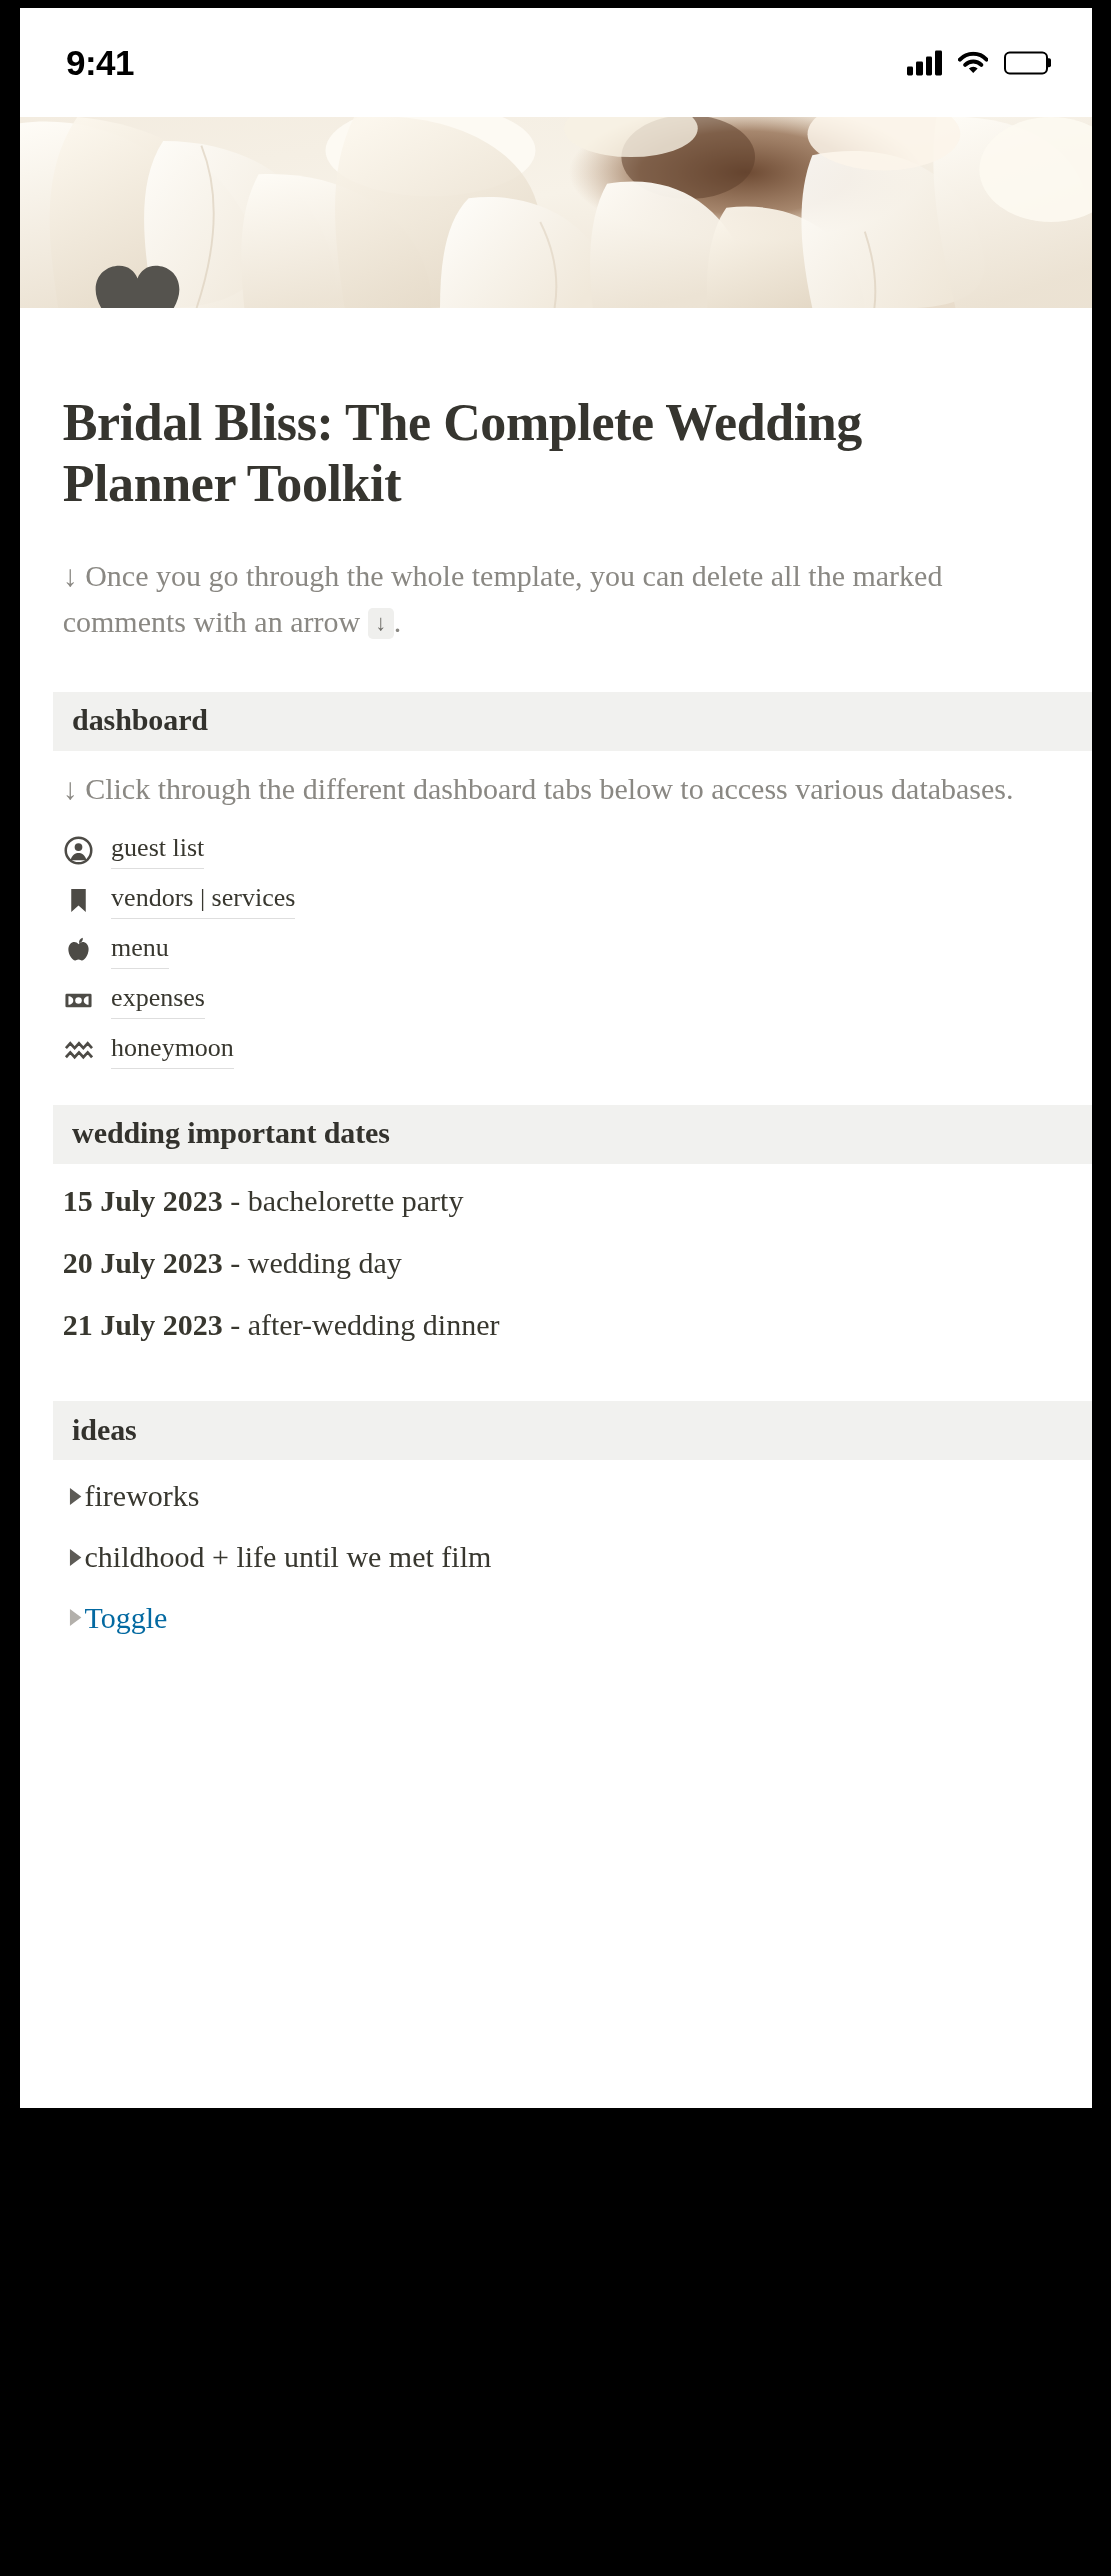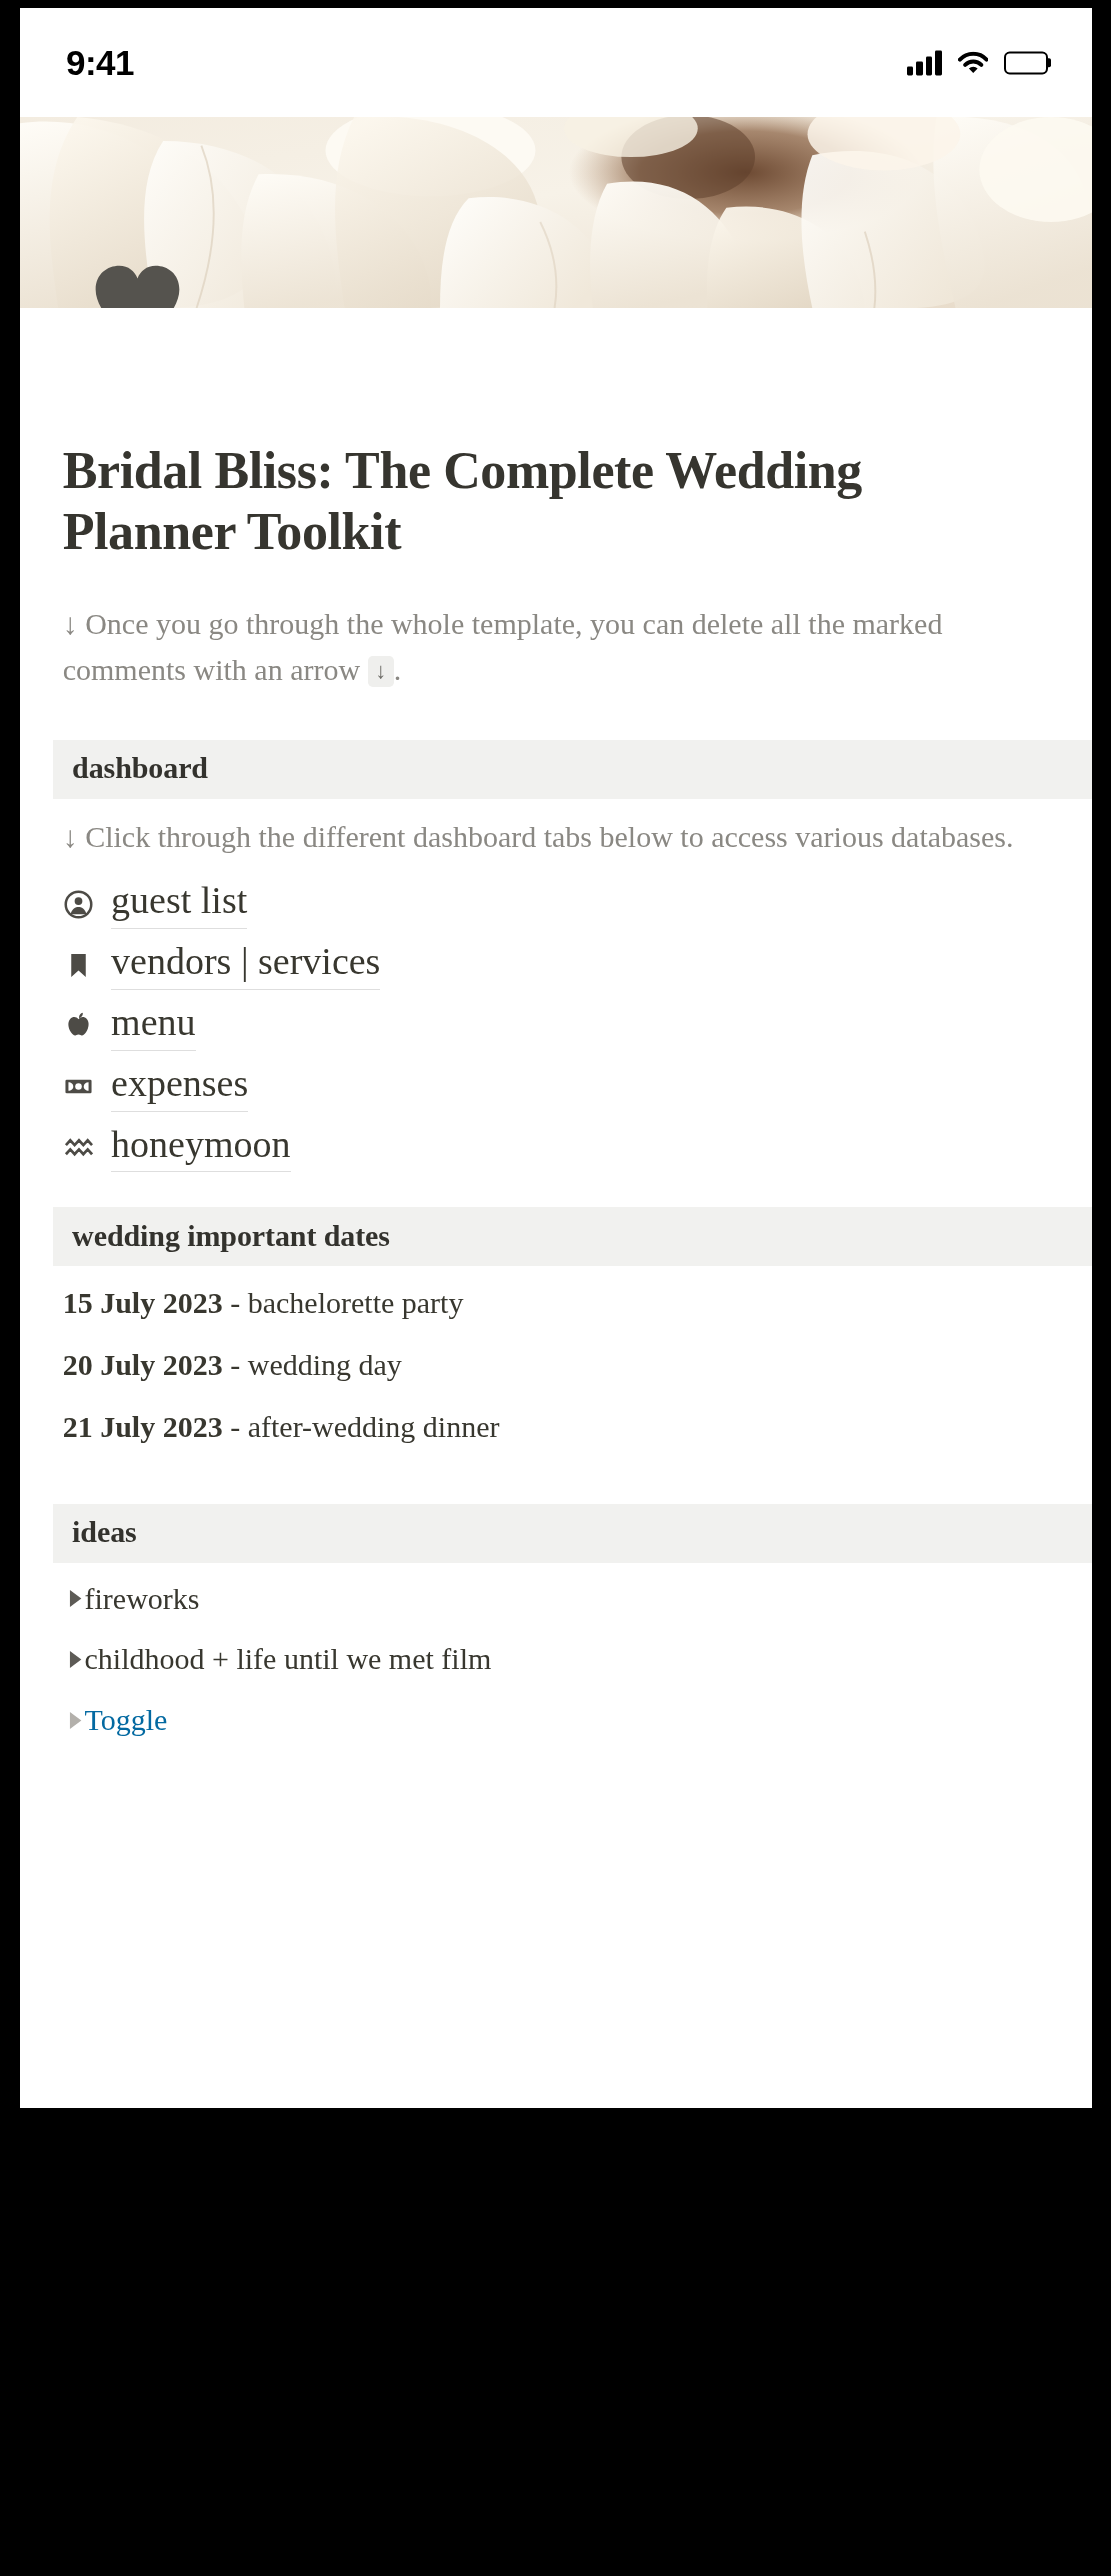--- a/index.html
+++ b/index.html
@@ -89,21 +89,20 @@
     width:91px;
     height:82px;
     z-index:5;
   }
   .hero-icon svg { width:100%; height:100%; display:block; }
 
   
   .page {
     padding:8px 36px;
     padding-top:84px;
-    margin-top:48px;
   }
 
   .page-title {
     font-size:52px;
     font-weight:700;
     line-height:1.18;
     color:#36352f;
     letter-spacing:-0.4px;
     margin-left:6.7px;
     margin-bottom:38px;
@@ -158,21 +157,21 @@
     padding:5.7px 0 5.7px 7.6px;
     min-height:50px;
   }
   .link-icon {
     width:30.5px; height:30.5px;
     flex:0 0 30.5px;
     display:flex; align-items:center; justify-content:center;
   }
   .link-icon svg { width:29px; height:29px; display:block; }
   .link-text {
-    font-size:38px;
+    font-size:26px;
     color:#38372f;
     border-bottom:1.4px solid #dedede;
     padding-bottom:4.8px;
     line-height:1.15;
   }
 
   
   .date-row {
     font-size:30px;
     color:#38372f;

